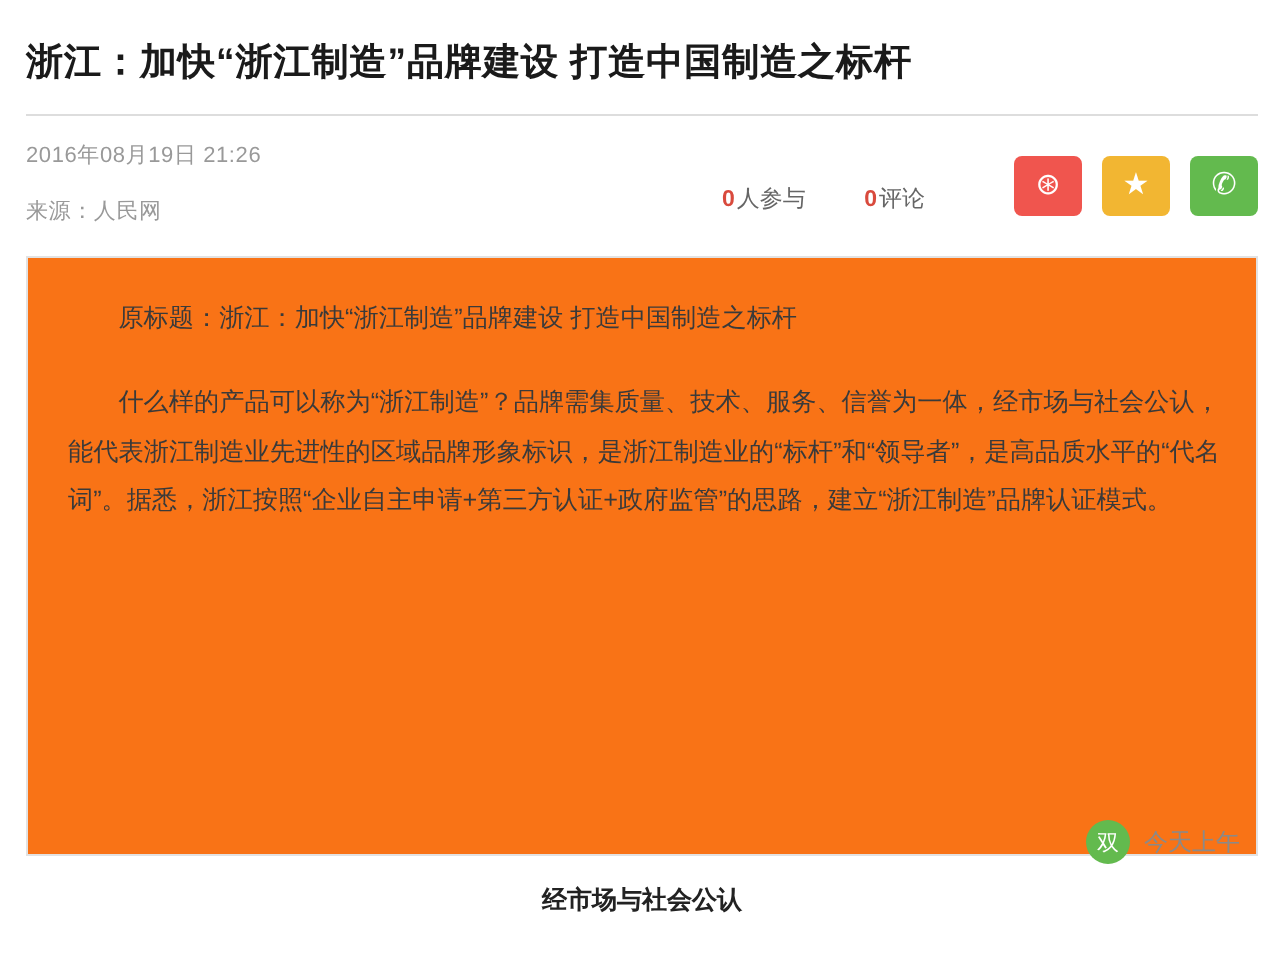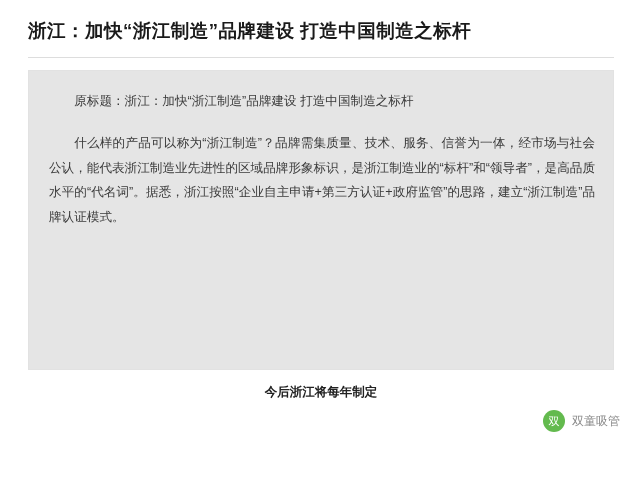--- a/index.html
+++ b/index.html
@@ -12,21 +12,21 @@
     background: #ffffff;
     font-family: "Liberation Sans", sans-serif;
     color: #333333;
     overflow: hidden;
   }
   .page {
     position: relative;
     width: 642px;
     height: 484px;
     box-sizing: border-box;
-    padding: 0 28px;
+    padding: 0 13px;
   }
   .article-title {
     font-size: 18.5px;
     font-weight: bold;
     color: #1a1a1a;
     letter-spacing: 0.5px;
     line-height: 1.5;
     padding-top: 17px;
     padding-bottom: 12px;
     margin: 0;
@@ -89,21 +89,21 @@
     font-size: 15px;
     line-height: 1;
   }
   .share-weibo { background: #f0554e; }
   .share-fav { background: #f2b632; }
   .share-wechat { background: #63ba4e; }
 
   .content {
     margin-top: 4px;
     border: 1px solid #e2e2e2;
-    background: #e5e5e5;
+    background: #f97316;
     padding: 18px 18px 18px 20px;
     height: 300px;
     box-sizing: border-box;
     overflow: hidden;
   }
   .content p {
     margin: 0 0 16px 0;
     font-size: 12.6px;
     line-height: 1.95;
     color: #3a3a3a;
@@ -145,26 +145,47 @@
   }
 </style>
 </head>
 <body>
 
 <div class="page">
 
   <h1 class="article-title">浙江：加快“浙江制造”品牌建设 打造中国制造之标杆</h1>
   <div class="title-rule"></div>
 
+  <div class="meta-row">
+    <div class="meta-date">2016年08月19日 21:26</div>
+    <div class="meta-source">
+      <span>来源：</span><span class="src-name">人民网</span>
+    </div>
+
+    <div class="counters">
+      <span class="counter-item">
+        <span class="num">0</span><span>人参与</span>
+      </span>
+      <span class="counter-item">
+        <span class="num">0</span><span>评论</span>
+      </span>
+    </div>
+
+    <div class="share-icons">
+      <div class="share-btn share-weibo">⊛</div>
+      <div class="share-btn share-fav">★</div>
+      <div class="share-btn share-wechat">✆</div>
+    </div>
+  </div>
 
   <div class="content">
     <p class="first">原标题：浙江：加快“浙江制造”品牌建设 打造中国制造之标杆</p>
     <p>什么样的产品可以称为“浙江制造”？品牌需集质量、技术、服务、信誉为一体，经市场与社会公认，能代表浙江制造业先进性的区域品牌形象标识，是浙江制造业的“标杆”和“领导者”，是高品质水平的“代名词”。据悉，浙江按照“企业自主申请+第三方认证+政府监管”的思路，建立“浙江制造”品牌认证模式。</p>
   </div>
 
-  <div class="footer-caption">今后浙江将每年制定</div>
+  <div class="footer-caption">经市场与社会公认</div>
 
   <div class="watermark">
     <div class="wm-logo">双</div>
-    <div class="wm-text">双童吸管</div>
+    <div class="wm-text">今天上午</div>
   </div>
 
 </div>
 
 </body></html>

